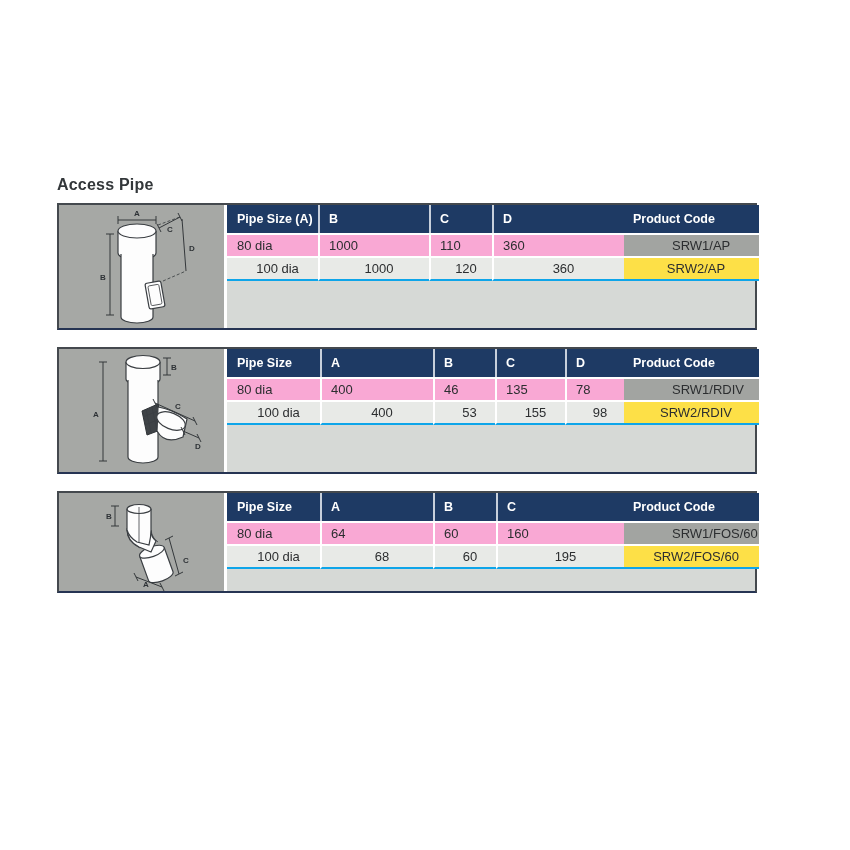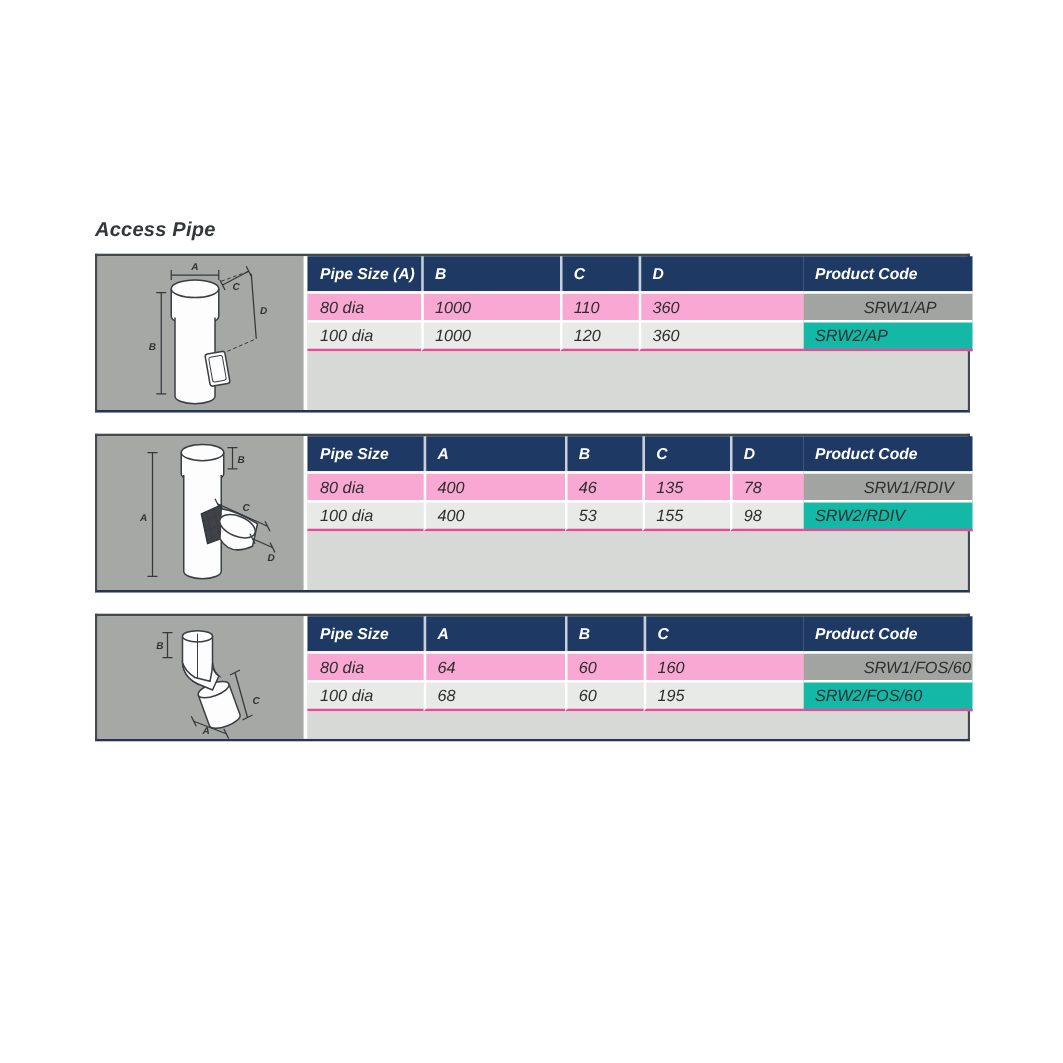--- a/index.html
+++ b/index.html
@@ -1,43 +1,43 @@
 <!DOCTYPE html>
 <html><head>
 <meta charset="utf-8">
 <style>
   html,body{margin:0;padding:0;background:#ffffff;}
   .page{position:relative;width:850px;height:850px;background:#ffffff;overflow:hidden;
         font-family:"Liberation Sans",sans-serif;}
-  .content{position:absolute;left:76px;top:176px;width:700px;font-style:italic;}
+  .content{position:absolute;left:57px;top:176px;width:700px;}
   .section{margin:0 0 17px 0;}
   .section-title{margin:0 0 9px 0;height:18px;line-height:18px;font-size:16px;font-weight:bold;
         color:#33373a;letter-spacing:0.2px;}
   .block{display:flex;width:700px;box-sizing:border-box;
         border:2px solid #44494e;border-bottom-color:#263453;background:#d6d9d6;}
   .h-tall{height:127px;}
   .h-short{height:102px;}
   .diagram-panel{width:165px;flex:none;background:#a6a8a5;}
   .diagram-panel svg{display:block;}
   .table-area{flex:1;min-width:0;border-left:3px solid #ffffff;display:flex;flex-direction:column;
         background:#d6d9d6;}
   table.spec{border-collapse:separate;border-spacing:0;table-layout:fixed;width:100%;}
   table.spec th{background:#1e3a64;color:#ffffff;font-size:12.5px;font-weight:bold;text-align:left;
         height:28px;padding:0 0 0 9px;white-space:nowrap;overflow:hidden;}
   table.spec th.first{padding-left:10px;margin-left:40px;}
   table.spec th.sep{border-left:2px solid #c7cfdb;}
   table.spec td{font-size:13px;color:#2c2e30;height:21px;padding:0 0 0 9px;white-space:nowrap;
         overflow:hidden;border-top:2px solid #ffffff;}
   table.spec td.first{padding-left:10px;}
   table.spec td.sep{border-left:2px solid #ffffff;}
-  table.spec tbody tr:last-child td{border-bottom:2px solid #ec4899;}
+  table.spec tbody tr:last-child td{border-bottom:2px solid #0ea5e9;text-align:center;}
   tr.row-odd td{background:#f9a8d4;}
   tr.row-odd td.code{background:#a2a4a1;padding-left:48px;}
   tr.row-even td{background:#e8eae7;}
-  tr.row-even td.code{background:#14b8a6;}
+  tr.row-even td.code{background:#fde047;}
   .filler{flex:1;background:#d6d9d6;}
   .dim-label{font-size:8px;font-weight:bold;fill:#2e3236;font-family:"Liberation Sans",sans-serif;}
   .pipe{fill:#fdfdfd;stroke:#3a3e42;stroke-width:1.2;}
   .dim{stroke:#34383b;stroke-width:1;fill:none;}
   .dimdash{stroke:#34383b;stroke-width:0.8;fill:none;stroke-dasharray:3 2;}
   .thin{fill:none;stroke:#3a3e42;stroke-width:0.8;}
 </style>
 </head>
 <body>
 

